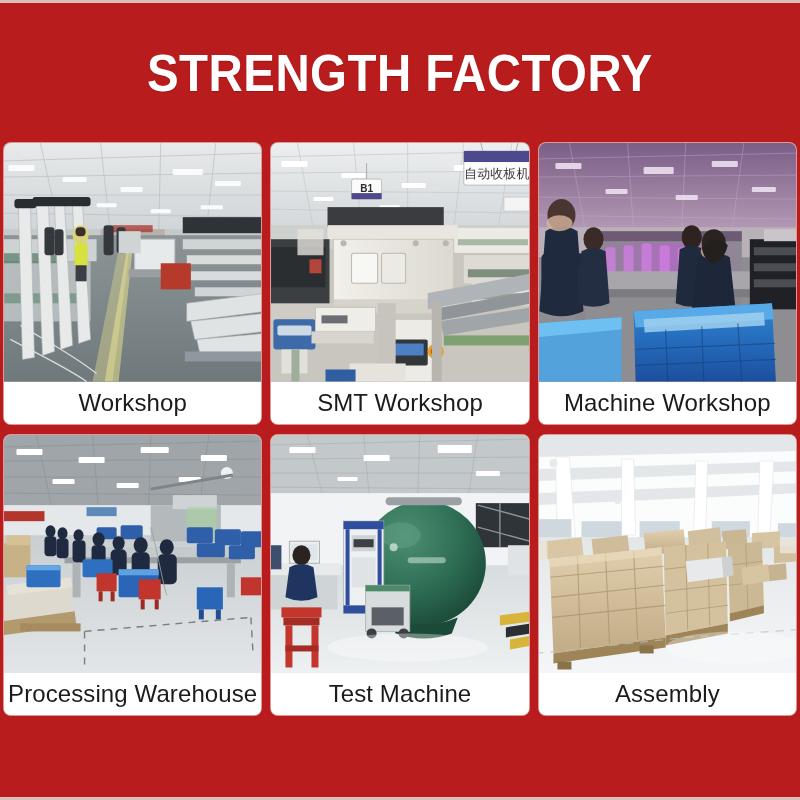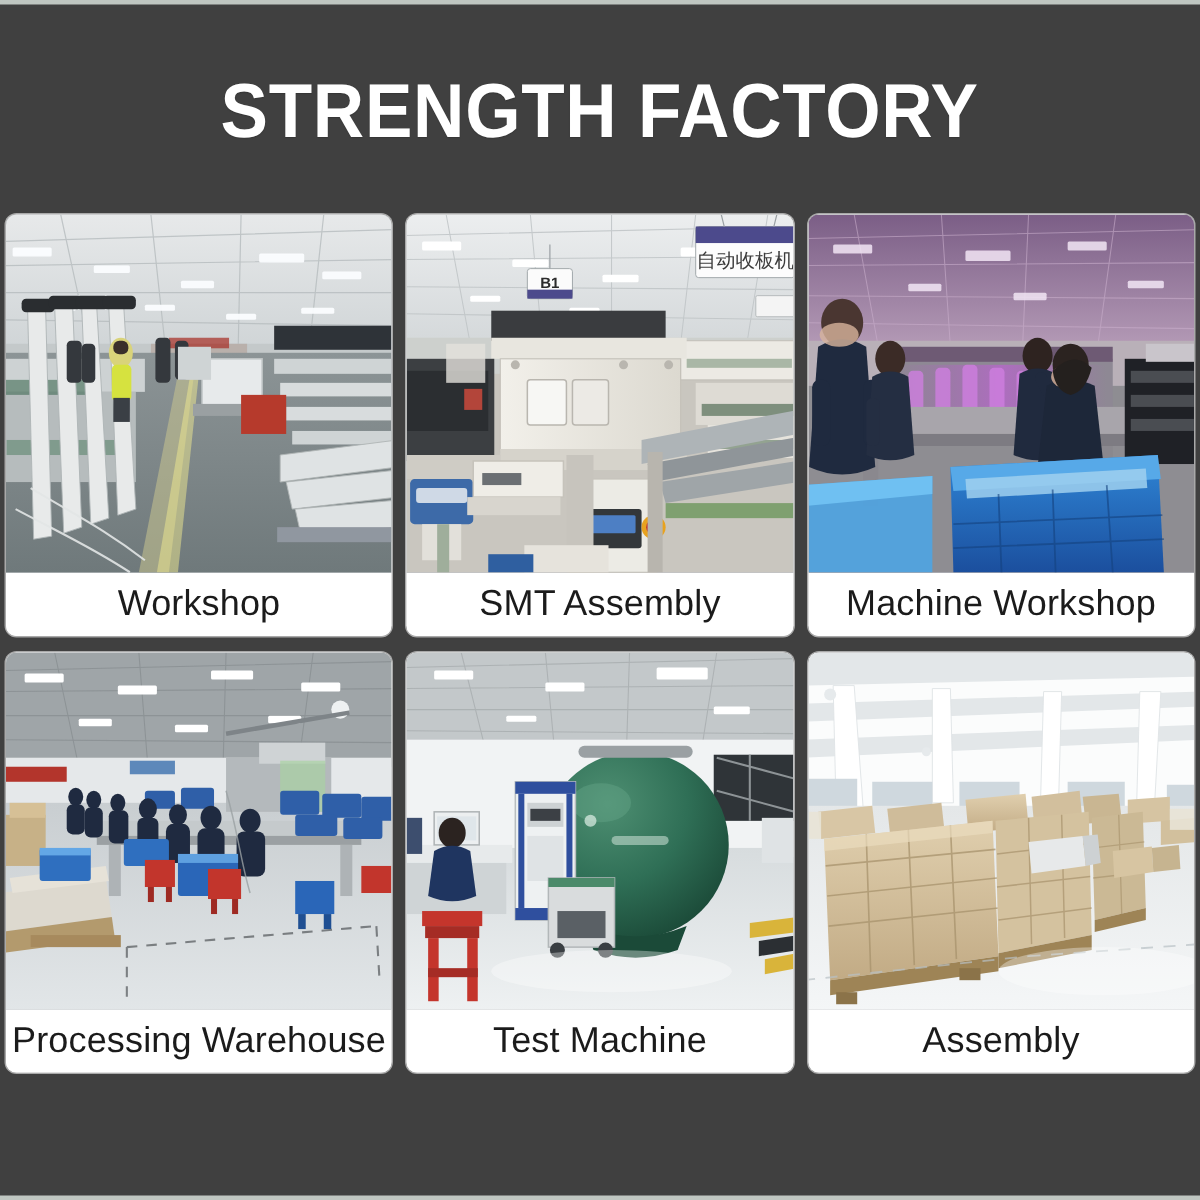--- a/index.html
+++ b/index.html
@@ -5,21 +5,21 @@
   html,body{margin:0;padding:0;}
   body{
     width:800px;height:800px;
     background:#066b2c;
     font-family:"Liberation Sans","DejaVu Sans",sans-serif;
     overflow:hidden;
     position:relative;
   }
   .page{
     position:absolute;inset:0;
-    background:#404040;
+    background:#b91c1c;
     display:flex;flex-direction:column;
   }
   .top-rule{height:3px;background:#e9f3ec;opacity:.75;flex:0 0 auto;}
   .bottom-rule{position:absolute;left:0;right:0;bottom:0;height:3px;background:#e9f3ec;opacity:.75;}
 
   .banner{
     flex:0 0 auto;
     height:140px;
     display:flex;align-items:center;justify-content:center;
   }
@@ -271,21 +271,21 @@
             <path d="M164 166 L264 148 L264 160 L168 178 Z" fill="#8f9599"></path>
             <path d="M172 178 L264 164 L264 178 L176 192 Z" fill="#9fa5a8"></path>
             <rect x="176" y="192" width="88" height="10" fill="#7fa070"></rect>
             <rect x="110" y="160" width="18" height="78" fill="#c7c4bd"></rect>
             <rect x="164" y="158" width="10" height="80" fill="#b8b5ae"></rect>
           </g>
           <rect x="82" y="220" width="56" height="18" fill="#e6e3dc"></rect>
           <rect x="58" y="226" width="30" height="12" fill="#2f5fa0"></rect>
         </svg>
       </div>
-      <div class="caption">SMT Assembly</div>
+      <div class="caption">SMT Workshop</div>
     </div>
 
     <div class="card">
       <div class="photo">
         <svg viewBox="0 0 264 238" preserveAspectRatio="xMidYMid slice">
           <defs>
             <linearGradient id="a3ceil" x1="0" y1="0" x2="0" y2="1">
               <stop offset="0" stop-color="#7b5e86"></stop>
                 <stop offset="1" stop-color="#b49ab6"></stop>
             </linearGradient>

